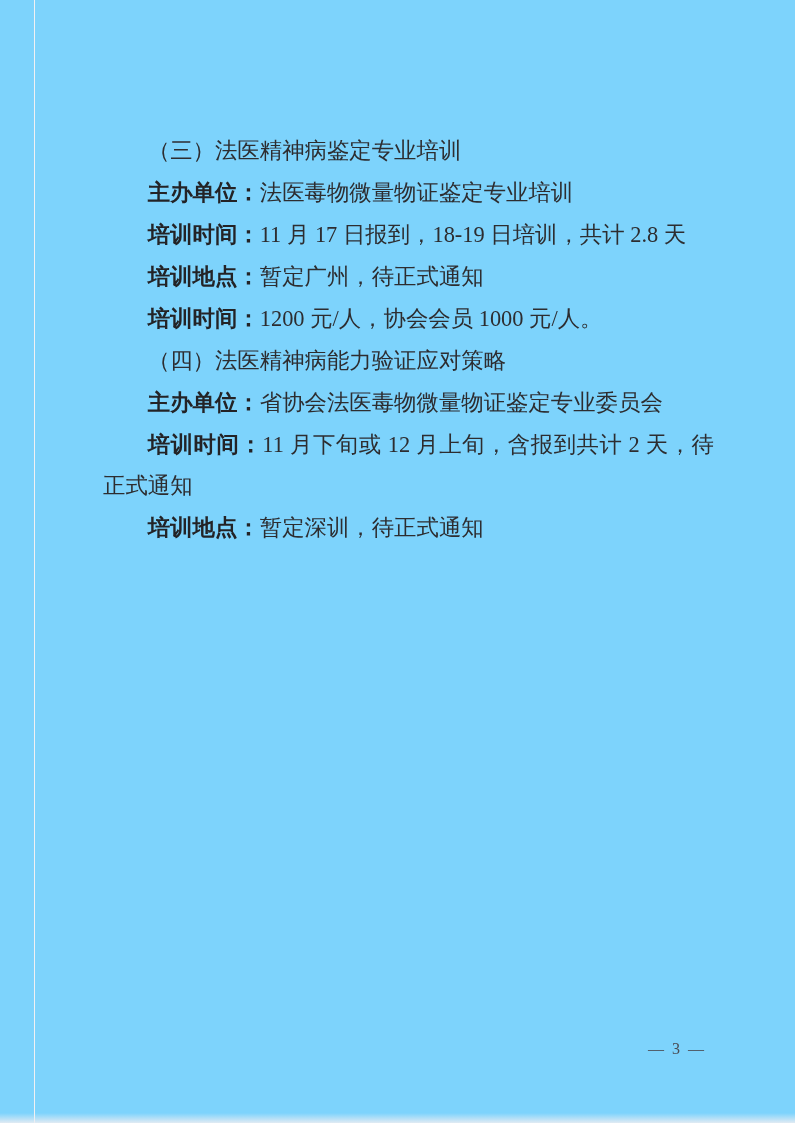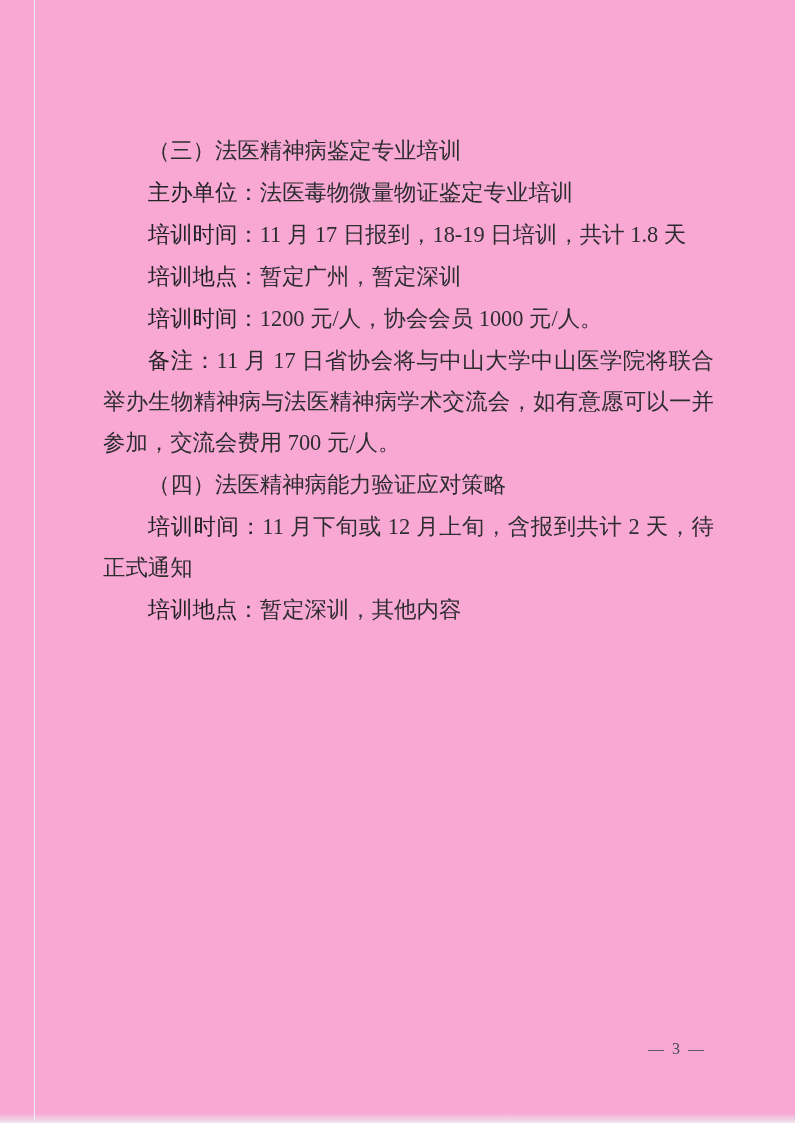--- a/index.html
+++ b/index.html
@@ -4,21 +4,21 @@
 <style>
   html, body {
     margin: 0;
     padding: 0;
     background: #ffffff;
   }
   .page {
     position: relative;
     width: 795px;
     height: 1123px;
-    background: #f9a8d4;
+    background: #7dd3fc;
     overflow: hidden;
     font-family: "Liberation Serif", "DejaVu Serif", serif;
   }
   
   .scan-streak {
     position: absolute;
     left: 34px;
     top: 0;
     width: 1px;
     height: 100%;
@@ -42,21 +42,21 @@
     line-height: 41px;
     color: #2d2d30;
     text-align: justify;
     text-justify: inter-ideograph;
   }
   .para {
     margin: 0 0 1px 0;
     text-indent: 2em;
   }
   .para .lbl {
-    font-weight: 400;
+    font-weight: 700;
     color: #232326;
   }
   .page-number {
     position: absolute;
     left: 648px;
     top: 1040px;
     font-size: 16px;
     letter-spacing: 2px;
     color: #4a4d55;
     font-family: "Liberation Serif", "DejaVu Serif", serif;
@@ -67,36 +67,36 @@
 
 <div class="page">
   <div class="scan-streak"></div>
 
   <div class="content">
 
     <p class="para"><span>（三）法医精神病鉴定专业培训</span></p>
 
     <p class="para"><span class="lbl">主办单位：</span><span>法医毒物微量物证鉴定专业培训</span></p>
 
-    <p class="para"><span class="lbl">培训时间：</span><span>11 月 17 日报到，18-19 日培训，共计 1.8 天</span></p>
+    <p class="para"><span class="lbl">培训时间：</span><span>11 月 17 日报到，18-19 日培训，共计 2.8 天</span></p>
 
-    <p class="para"><span class="lbl">培训地点：</span><span>暂定广州，暂定深训</span></p>
+    <p class="para"><span class="lbl">培训地点：</span><span>暂定广州，待正式通知</span></p>
 
 
 
     <p class="para"><span class="lbl">培训时间：</span><span>1200 元/人，协会会员 1000 元/人。</span></p>
 
-    <p class="para"><span class="lbl">备注：</span><span>11 月 17 日省协会将与中山大学中山医学院将联合举办生物精神病与法医精神病学术交流会，如有意愿可以一并参加，交流会费用 700 元/人。</span></p>
 
     <p class="para"><span>（四）法医精神病能力验证应对策略</span></p>
 
+    <p class="para"><span class="lbl">主办单位：</span><span>省协会法医毒物微量物证鉴定专业委员会</span></p>
 
     <p class="para"><span class="lbl">培训时间：</span><span>11 月下旬或 12 月上旬，含报到共计 2 天，待正式通知</span></p>
 
-    <p class="para"><span class="lbl">培训地点：</span><span>暂定深训，其他内容</span></p>
+    <p class="para"><span class="lbl">培训地点：</span><span>暂定深训，待正式通知</span></p>
 
 
   </div>
 
   <div class="page-number">— 3 —</div>
 
   <div class="scan-bottom"></div>
 </div>
 
 </body></html>

